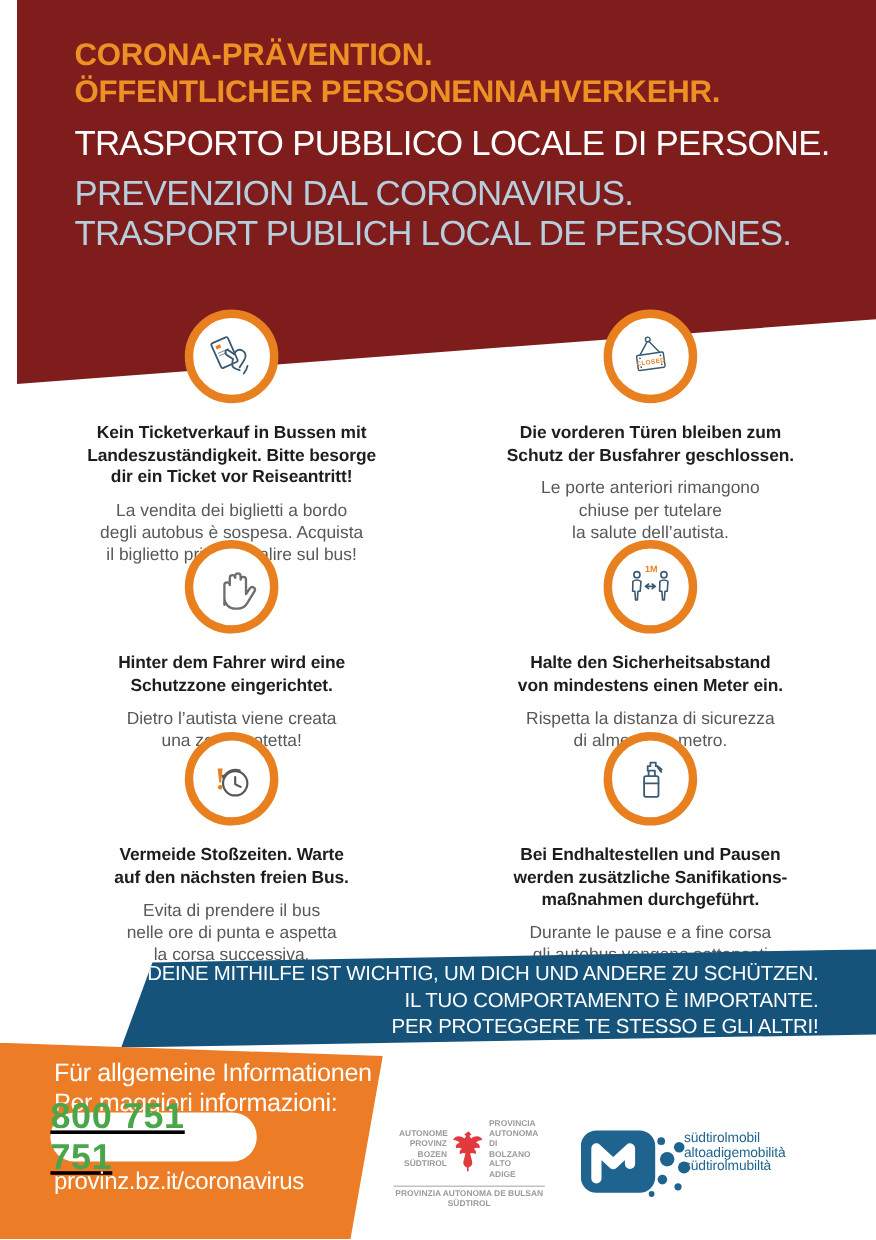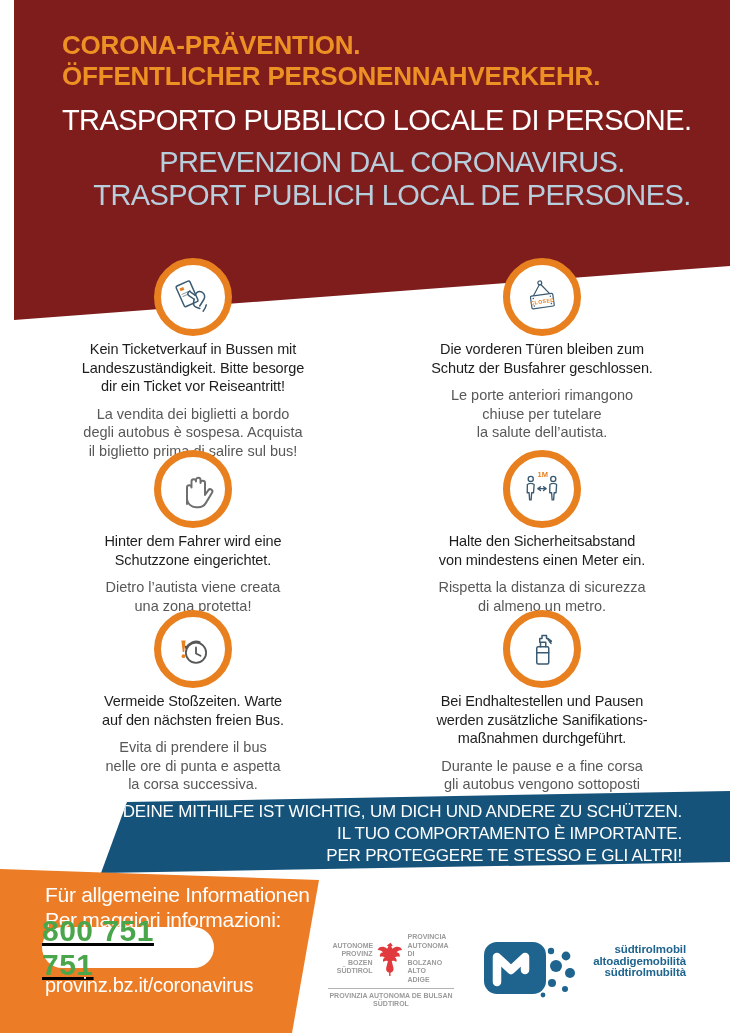--- a/index.html
+++ b/index.html
@@ -11,30 +11,30 @@
   .header{
     position:absolute;left:0;top:0;width:730px;height:320px;background:#7f1d1d;
     -webkit-clip-path:polygon(0 0,730px 0,730px 265px,0 320px);
     clip-path:polygon(0 0,730px 0,730px 265px,0 320px);
     margin-left:14px;
   }
   .header-text{position:absolute;left:48px;top:30px;width:660px;}
   .title-de{color:#ee9124;font-size:26px;font-weight:700;line-height:31px;letter-spacing:-0.2px;white-space:pre-line;}
   .title-it{color:#ffffff;font-size:29px;font-weight:400;line-height:34px;letter-spacing:-0.6px;margin-top:11px;}
   .title-it .b{font-weight:700;}
-  .title-lad{color:#b7cedd;font-size:29px;font-weight:400;line-height:33px;letter-spacing:-0.6px;margin-top:9px;white-space:pre-line;text-align:center;}
+  .title-lad{color:#b7cedd;font-size:29px;font-weight:400;line-height:33px;letter-spacing:-0.6px;margin-top:9px;white-space:pre-line;}
   
   .item{position:absolute;width:300px;text-align:center;}
   .col1{left:43px;} .col2{left:392px;}
   .row1{top:258px;} .row2{top:450px;} .row3{top:610px;}
   .circle{
     width:78px;height:78px;box-sizing:border-box;margin:0 auto;border-radius:50%;
     background:#ffffff;border:7px solid #e8801f;display:flex;align-items:center;justify-content:center;
   }
-  .item-de{margin-top:4px;color:#1d1d1b;font-weight:400;font-size:14.5px;line-height:18.5px;letter-spacing:-0.1px;white-space:pre-line;}
+  .item-de{margin-top:16px;color:#1d1d1b;font-weight:700;font-size:14.5px;line-height:18.5px;letter-spacing:-0.1px;white-space:pre-line;}
   .item-it{margin-top:9px;color:#585856;font-weight:400;font-size:14.5px;line-height:18.5px;white-space:pre-line;}
   
   .banner{
     position:absolute;left:0;top:788px;width:730px;height:88px;background:#15537b;
     -webkit-clip-path:polygon(127px 14px,730px 3px,730px 74px,101px 85px);
     clip-path:polygon(127px 14px,730px 3px,730px 74px,101px 85px);
   }
   .banner-text{
     position:absolute;right:48px;top:13px;width:620px;text-align:right;color:#ffffff;
     font-weight:400;font-size:17px;line-height:22px;letter-spacing:-0.2px;white-space:pre-line;
@@ -55,22 +55,22 @@
   
   .prov{position:absolute;left:328px;top:933px;width:126px;color:#9b9b9a;font-size:7px;font-weight:700;}
   .prov-row{display:flex;align-items:center;justify-content:center;gap:4px;}
   .prov-left{width:40px;text-align:right;line-height:8.6px;white-space:pre-line;}
   .prov-right{width:42px;text-align:left;line-height:8.6px;white-space:pre-line;}
   .prov-divider{border-top:1px solid #b3b2b1;margin-top:3px;}
   .prov-ladin{text-align:center;margin-top:3px;line-height:8.6px;white-space:pre-line;}
   
   .mobil-mark{position:absolute;left:484px;top:938px;}
   .mobil-text{
-    position:absolute;left:570px;top:944px;width:116px;text-align:right;
-    color:#1f648e;font-weight:700;font-size:11.5px;line-height:11.5px;letter-spacing:-0.1px;white-space:pre-line;
+    position:absolute;left:570px;top:944px;width:116px;text-align:left;
+    color:#1f648e;font-weight:400;font-size:11.5px;line-height:11.5px;letter-spacing:-0.1px;white-space:pre-line;
   }
   svg .stroke{fill:none;stroke:#3a5a72;stroke-width:2;stroke-linecap:round;stroke-linejoin:round;}
   svg .strokegray{fill:none;stroke:#6e6e6d;stroke-width:2.6;stroke-linecap:round;stroke-linejoin:round;}
 </style>
 </head>
 <body>
 
 <div class="poster">
 
   <div class="header">

